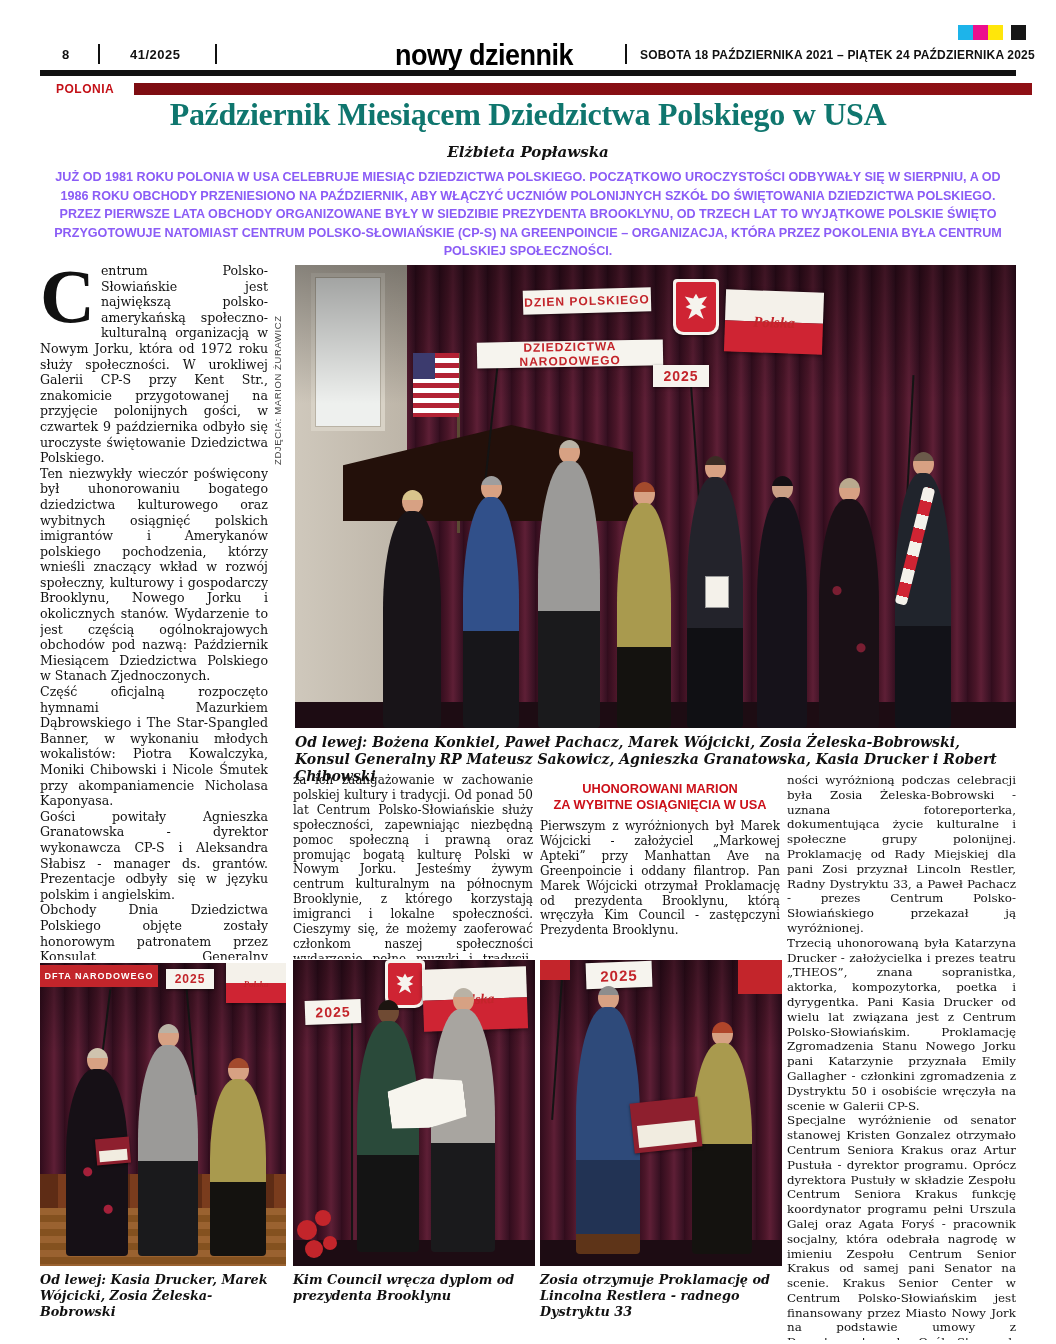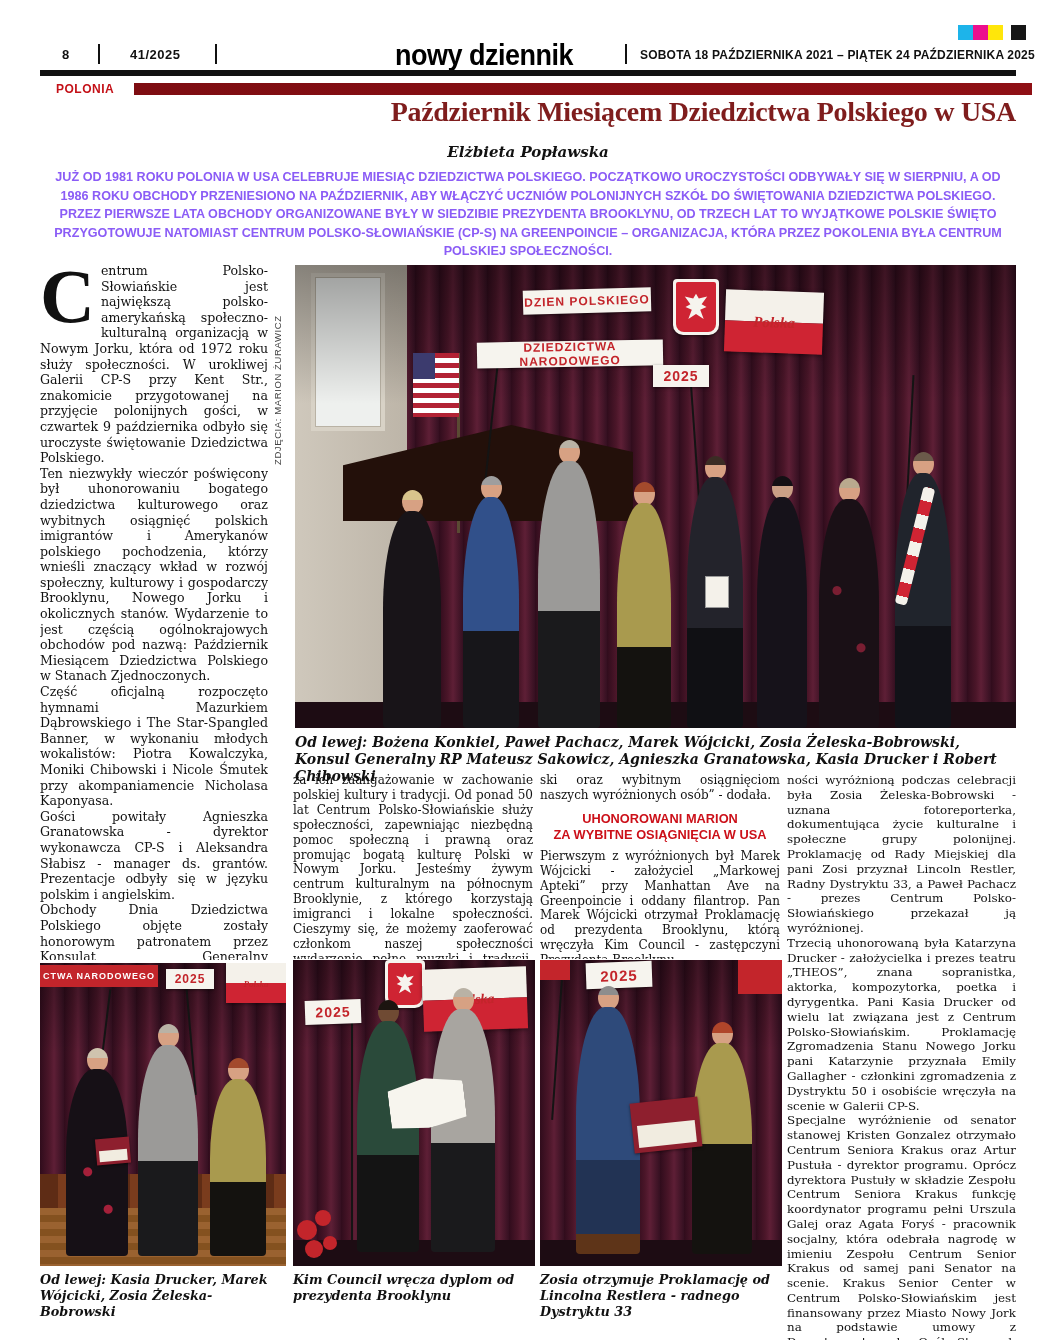--- a/index.html
+++ b/index.html
@@ -22,23 +22,23 @@
             letter-spacing:-.5px;transform:scaleY(1.12);color:#000;}
   .hdr .dates{position:absolute;left:600px;top:4px;font-size:12px;letter-spacing:.2px;white-space:nowrap;}
   .rule-black{position:absolute;top:70px;left:40px;width:976px;height:6px;background:#111;}
   .section-row{position:absolute;top:82px;left:56px;width:804px;height:14px;}
   .section-label{position:absolute;left:0;top:0;font-family:"Liberation Sans",sans-serif;
                  font-weight:bold;font-size:12px;color:#c41118;letter-spacing:.5px;}
   .section-bar{position:absolute;left:78px;top:1px;width:898px;height:12px;
                background:linear-gradient(90deg,#7e0d12,#8f1015);}
 
   
-  .title{position:absolute;top:96px;left:40px;width:976px;text-align:right;
-         font-family:"Liberation Serif",serif;font-weight:bold;font-size:28px;
-         color:#7f1d1d;letter-spacing:-.3px;}
+  .title{position:absolute;top:96px;left:40px;width:976px;text-align:center;
+         font-family:"Liberation Serif",serif;font-weight:bold;font-size:32px;
+         color:#0f766e;letter-spacing:-.3px;}
   .author{position:absolute;top:143px;left:40px;width:976px;text-align:center;
           font-size:15px;font-weight:bold;font-style:italic;}
   .lead{position:absolute;top:168px;left:48px;width:960px;text-align:center;
         font-family:"Liberation Sans",sans-serif;font-weight:bold;font-size:12.6px;
         line-height:18.5px;color:#8b5cf6;}
 
   
   .leftcol{position:absolute;top:263px;left:40px;width:228px;height:697px;overflow:hidden;
            font-size:12.6px;line-height:15.6px;text-align:justify;}
   .leftcol p{margin:0;}
@@ -237,37 +237,36 @@
     <div class="stagefloor"></div>
   </div>
 
   <div class="main-caption">Od lewej: Bożena Konkiel, Paweł Pachacz, Marek Wójcicki, Zosia Żeleska-Bobrowski, Konsul Generalny RP Mateusz Sakowicz, Agnieszka Granatowska, Kasia Drucker i Robert Chibowski</div>
 
   <div class="undercol col-a">
     <p>za ich zaangażowanie w zachowanie polskiej kultury i tradycji. Od ponad 50 lat Centrum Polsko-Słowiańskie służy społeczności, zapewniając niezbędną pomoc społeczną i prawną oraz promując bogatą kulturę Polski w Nowym Jorku. Jesteśmy żywym centrum kulturalnym na północnym Brooklynie, z którego korzystają imigranci i lokalne społeczności. Cieszymy się, że możemy zaoferować członkom naszej społeczności wydarzenie pełne muzyki i tradycji, oddając hołd bogatemu dziedzictwu kulturowemu Pol-</p>
   </div>
 
   <div class="undercol col-b">
-    <p>ski oraz wybitnym osiągnięciom naszych wyróżnionych osób” - dodała.</p>
     <p class="subhead">
       <span>UHONOROWANI MARION</span><br>
       <span>ZA WYBITNE OSIĄGNIĘCIA W USA</span>
     </p>
     <p>Pierwszym z wyróżnionych był Marek Wójcicki - założyciel „Markowej Apteki” przy Manhattan Ave na Greenpoincie i oddany filantrop. Pan Marek Wójcicki otrzymał Proklamację od prezydenta Brooklynu, którą wręczyła Kim Council - zastępczyni Prezydenta Brooklynu.</p>
 
   </div>
 
   <div class="undercol col-c">
     <p>ności wyróżnioną podczas celebracji była Zosia Żeleska-Bobrowski - uznana fotoreporterka, dokumentująca życie kulturalne i społeczne grupy polonijnej. Proklamację od Rady Miejskiej dla pani Zosi przyznał Lincoln Restler, Radny Dystryktu 33, a Paweł Pachacz - prezes Centrum Polsko-Słowiańskiego przekazał ją wyróżnionej.</p>
     <p>Trzecią uhonorowaną była Katarzyna Drucker - założycielka i prezes teatru „THEOS”, znana sopranistka, aktorka, kompozytorka, poetka i dyrygentka. Pani Kasia Drucker od wielu lat związana jest z Centrum Polsko-Słowiańskim. Proklamację Zgromadzenia Stanu Nowego Jorku pani Katarzynie przyznała Emily Gallagher - członkini zgromadzenia z Dystryktu 50 i osobiście wręczyła na scenie w Galerii CP-S.</p>
     <p>Specjalne wyróżnienie od senator stanowej Kristen Gonzalez otrzymało Centrum Seniora Krakus oraz Artur Pustuła - dyrektor programu. Oprócz dyrektora Pustuły w składzie Zespołu Centrum Seniora Krakus funkcję koordynator programu pełni Urszula Galej oraz Agata Foryś - pracownik socjalny, która odebrała nagrodę w imieniu Zespołu Centrum Senior Krakus od samej pani Senator na scenie. Krakus Senior Center w Centrum Polsko-Słowiańskim jest finansowany przez Miasto Nowy Jork na podstawie umowy z Departamentem ds. Osób Starszych (DFTA). Program Centrum Seniora „Krakus” od prawie 40 lat zapewnia wysokiej jakości usługi dla nowojorskich seniorów. Jest finansowany przez Depar-</p>
   </div>
 
   <div class="photo ph1">
-    <div class="redsign" style="left:0;top:2px;width:118px;height:22px;font-size:9px;">CTWA NARODOWEGO</div>
+    <div class="redsign" style="left:0;top:2px;width:118px;height:22px;font-size:9px;">DFTA NARODOWEGO</div>
     <div class="sign" style="left:126px;top:6px;width:48px;height:20px;font-size:12px;">2025</div>
     <div class="plflag" style="left:186px;top:0;width:60px;height:40px;">
       <div class="t">
           <span style="font-size:9px;">Polska</span>
         </div>
       <div class="b"></div>
     </div>
     <div class="micline" style="left:62px;top:26px;height:120px;transform:rotate(7deg);"></div>
     <div class="micline" style="left:150px;top:22px;height:110px;transform:rotate(-5deg);"></div>
     <div class="railing" style="bottom:58px;"></div>

